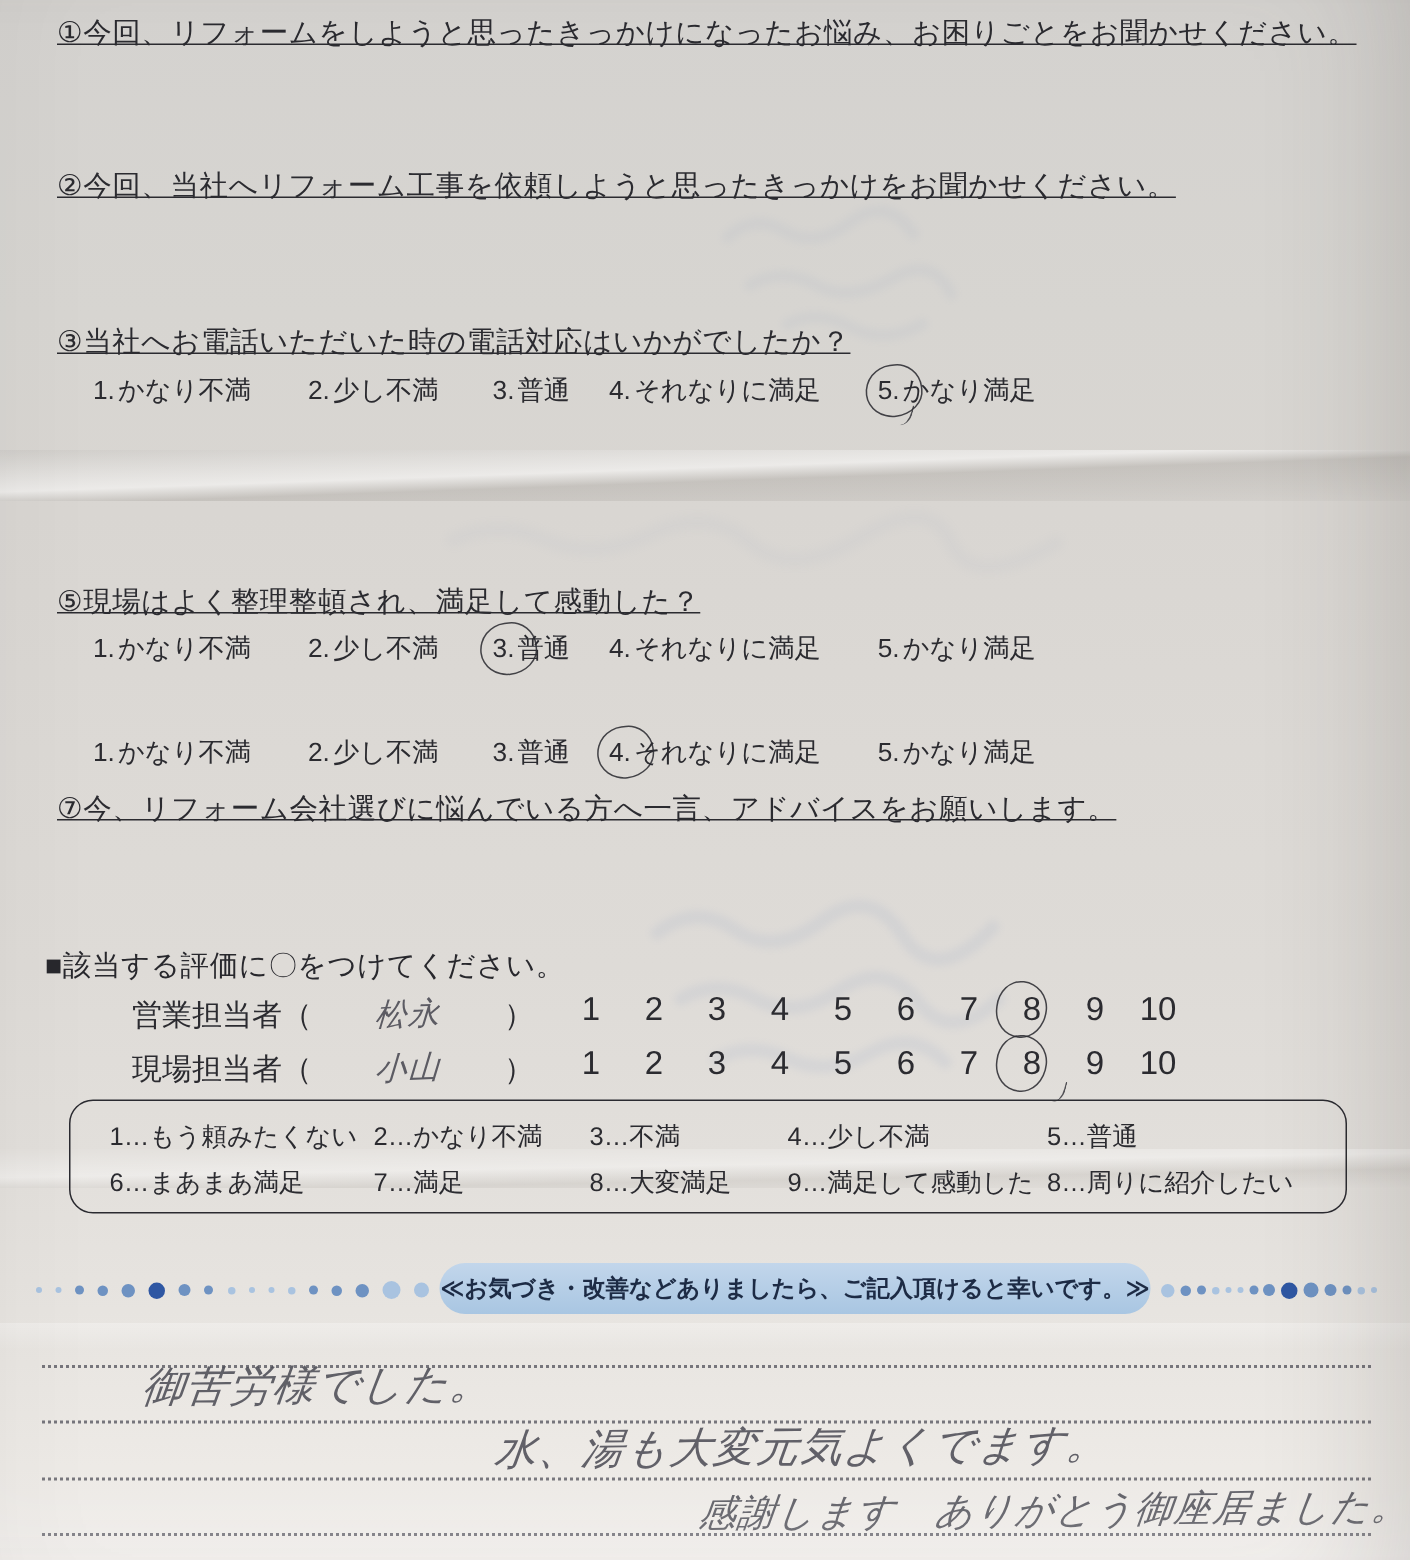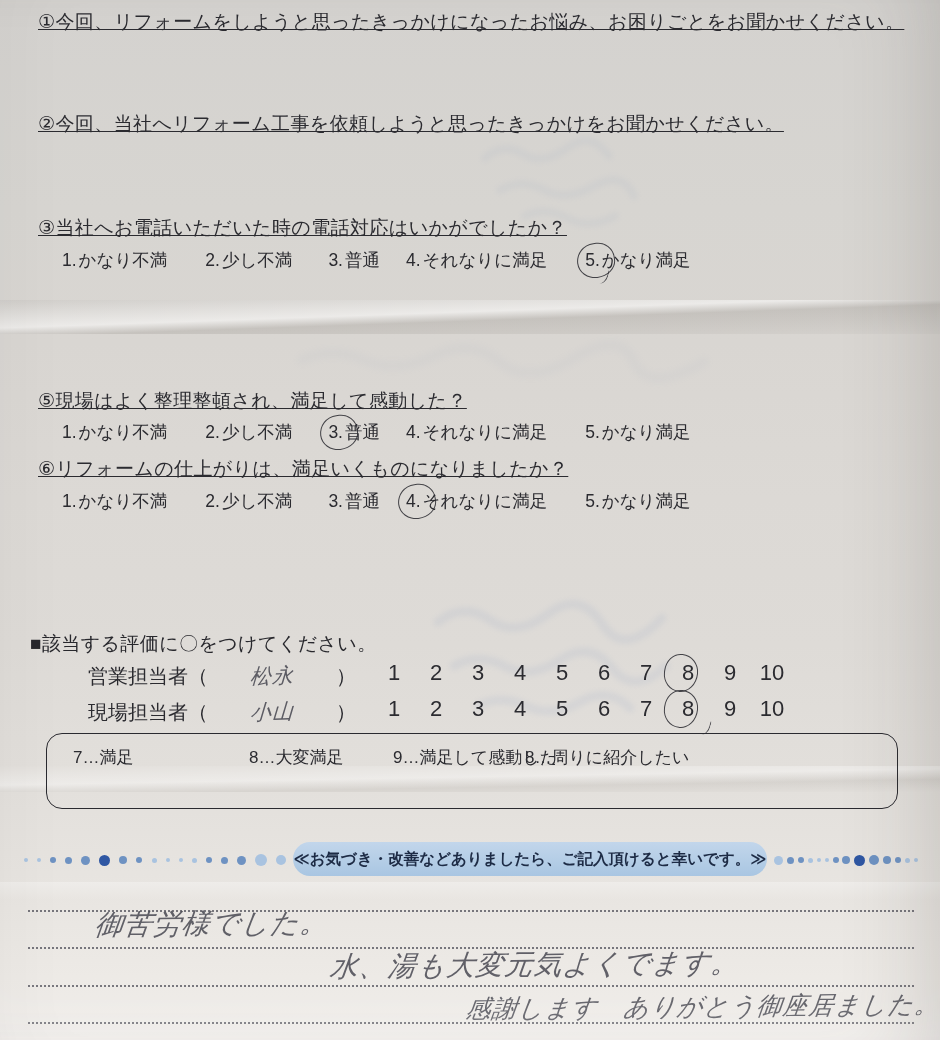--- a/index.html
+++ b/index.html
@@ -147,21 +147,20 @@
     <span class="opt">
         <span class="optnum">4.</span>
         <span>それなりに満足</span>
       </span>
     <span class="opt">
         <span class="optnum">5.</span>
         <span>かなり満足</span>
       </span>
   </div>
 
-  <div class="q" style="top:456px">⑥リフォームの仕上がりは、満足いくものになりましたか？</div>
 
   <div class="opts" style="top:489px">
     <span class="opt">
         <span class="optnum">1.</span>
         <span>かなり不満</span>
       </span>
     <span class="opt">
         <span class="optnum">2.</span>
         <span>少し不満</span>
       </span>
@@ -172,20 +171,21 @@
     <span class="opt">
         <span class="optnum circ c-opt">4.</span>
         <span>それなりに満足</span>
       </span>
     <span class="opt">
         <span class="optnum">5.</span>
         <span>かなり満足</span>
       </span>
   </div>
 
+  <div class="q" style="top:526px">⑦今、リフォーム会社選びに悩んでいる方へ一言、アドバイスをお願いします。</div>
 
   <div class="sec-header">■該当する評価に〇をつけてください。</div>
 
   <div class="rater-row" style="top:662px">
     <span>営業担当者</span>
       <span>（</span>
       <span class="rater-name hw">松永</span>
       <span>）</span>
   </div>
   <div class="nums" style="top:660px">
@@ -215,20 +215,28 @@
     <span class="n">5</span>
     <span class="n">6</span>
     <span class="n">7</span>
     <span class="n circ c-num tail">8</span>
     <span class="n">9</span>
     <span class="n">10</span>
   </div>
 
   <div class="legend-box">
     <div class="legend-row">
+      <span>1…もう頼みたくない</span>
+      <span>2…かなり不満</span>
+      <span>3…不満</span>
+      <span>4…少し不満</span>
+      <span>5…普通</span>
+    </div>
+    <div class="legend-row">
+      <span>6…まあまあ満足</span>
       <span>7…満足</span>
       <span>8…大変満足</span>
       <span>9…満足して感動した</span>
       <span>8…周りに紹介したい</span>
     </div>
   </div>
 
   <div class="banner">
     <div class="dots dots-left" id="dots-left">
         <span class="dot" style="height: 4px; width: 4px; background: rgb(169, 195, 224);"></span>

